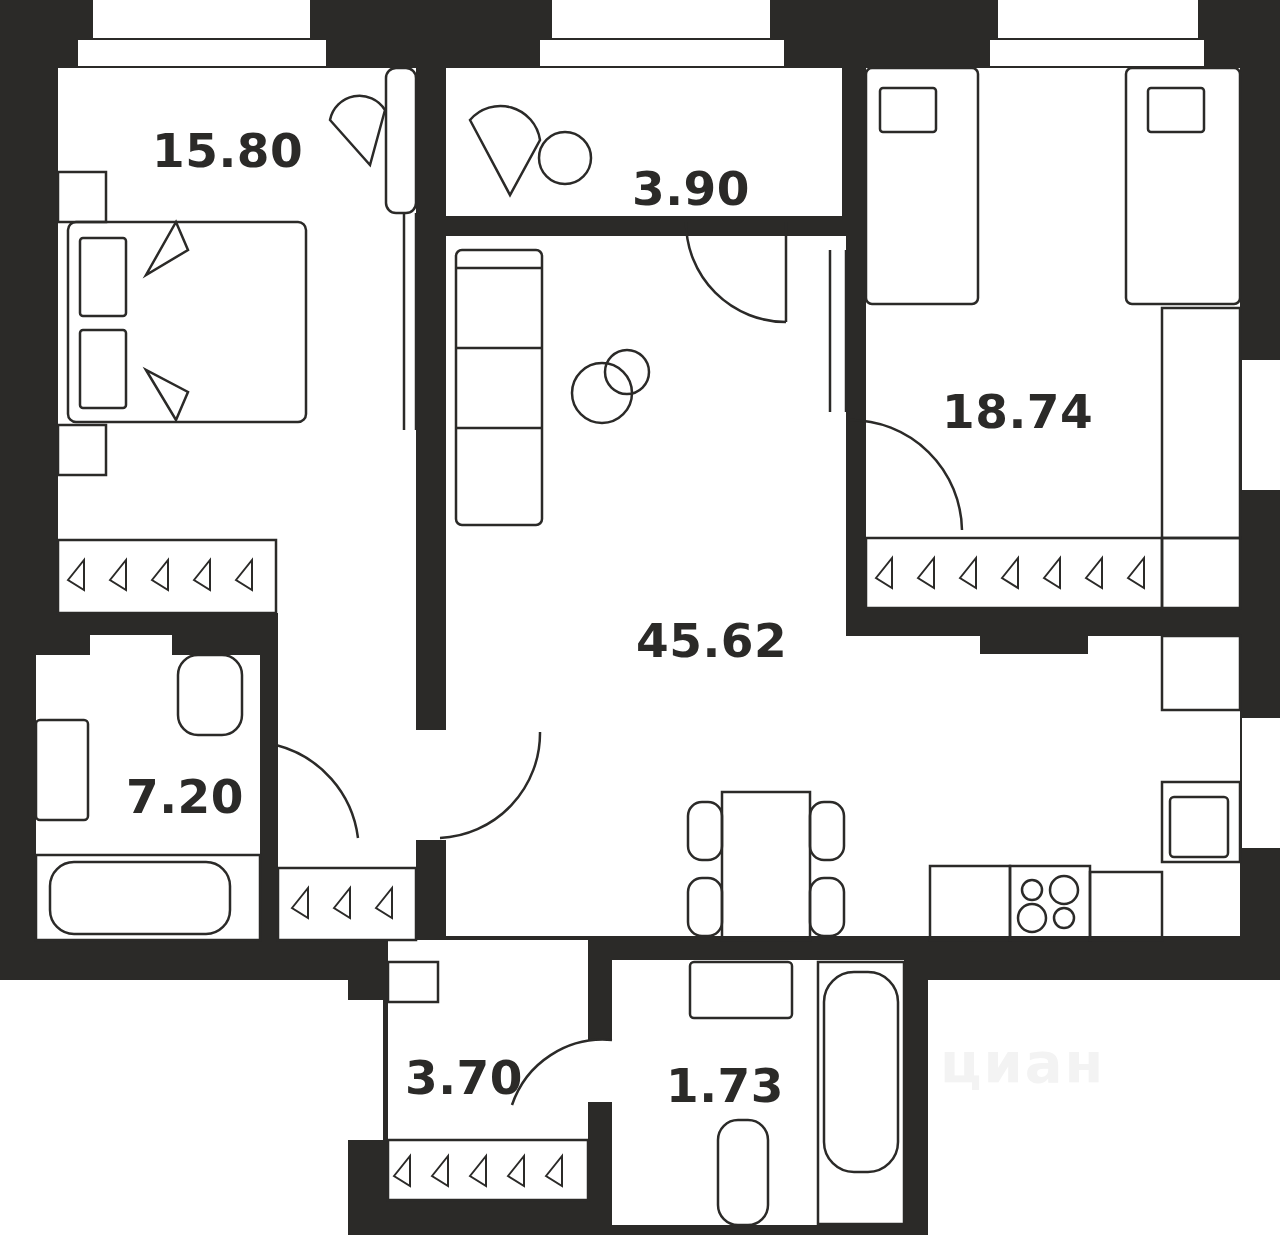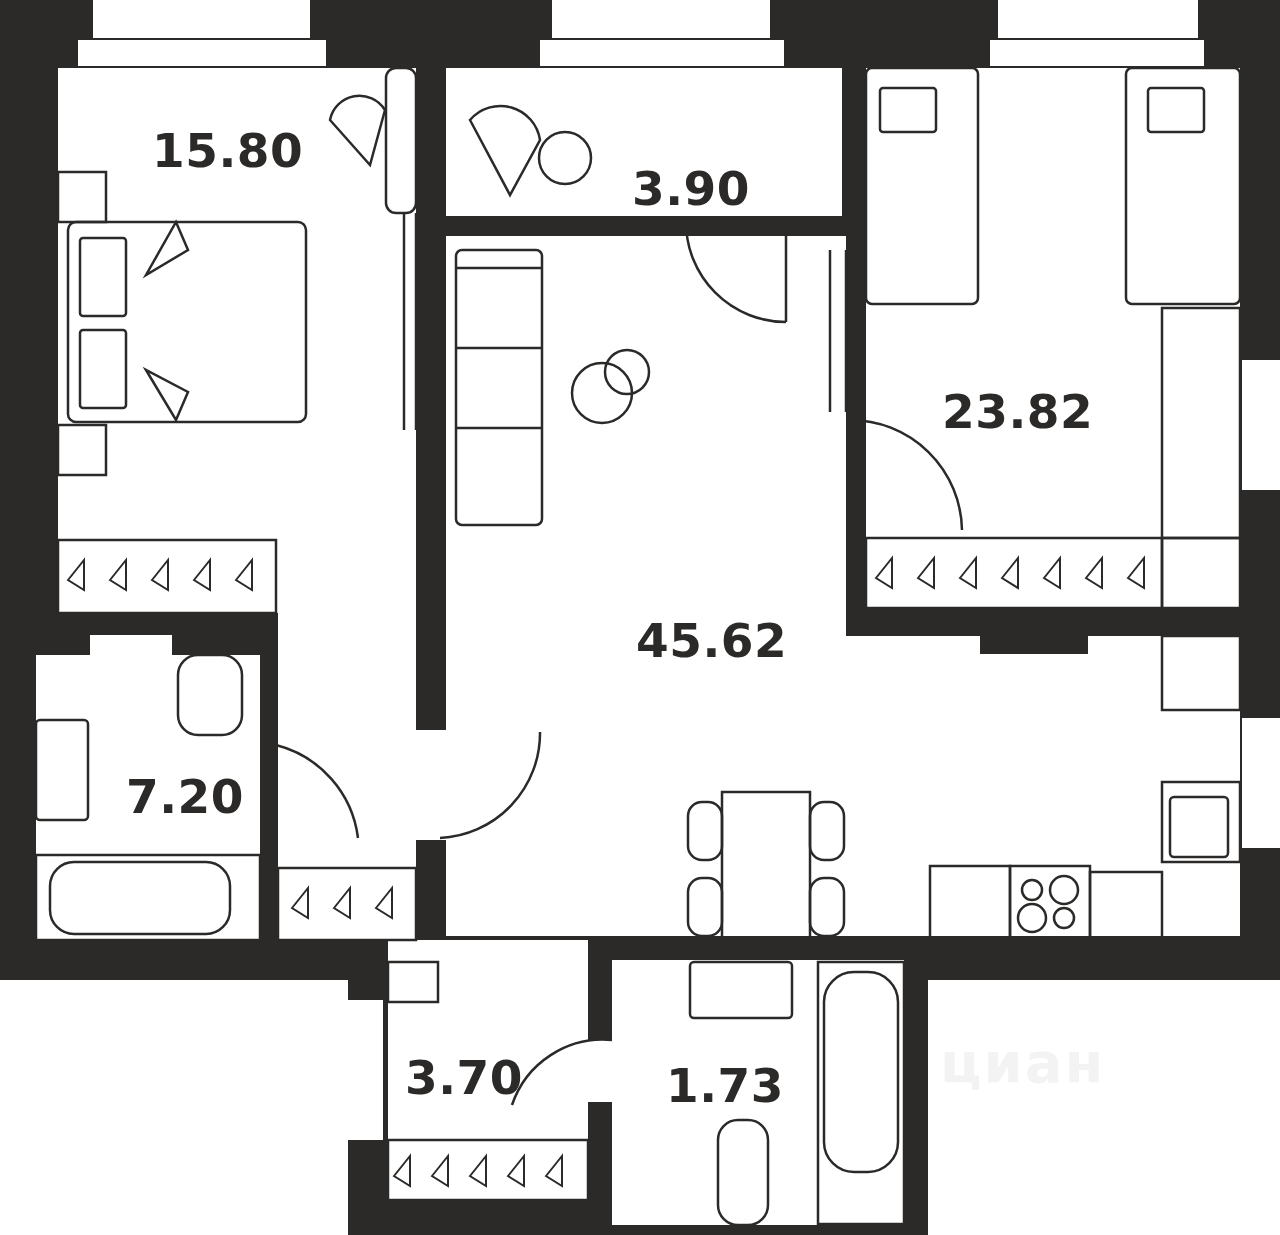--- a/index.html
+++ b/index.html
@@ -133,18 +133,18 @@
   <g stroke="#2b2a28" stroke-width="2" fill="none">
     <path d="M68 580 l16 -20 v30 z M110 580 l16 -20 v30 z M152 580 l16 -20 v30 z M194 580 l16 -20 v30 z M236 580 l16 -20 v30 z"></path>
     <path d="M876 578 l16 -20 v30 z M918 578 l16 -20 v30 z M960 578 l16 -20 v30 z M1002 578 l16 -20 v30 z M1044 578 l16 -20 v30 z M1086 578 l16 -20 v30 z M1128 578 l16 -20 v30 z"></path>
     <path d="M292 908 l16 -20 v30 z M334 908 l16 -20 v30 z M376 908 l16 -20 v30 z"></path>
     <path d="M394 1176 l16 -20 v30 z M432 1176 l16 -20 v30 z M470 1176 l16 -20 v30 z M508 1176 l16 -20 v30 z M546 1176 l16 -20 v30 z"></path>
   </g>
 </svg>
 
 <div class="area-label" style="left:152px;top:127px;">15.80</div>
 <div class="area-label" style="left:632px;top:121px;margin-top:44px;">3.90</div>
-<div class="area-label" style="left:942px;top:388px;">23.82</div>
+<div class="area-label" style="left:942px;top:388px;">18.74</div>
 <div class="area-label" style="left:636px;top:617px;">45.62</div>
 <div class="area-label" style="left:126px;top:773px;">7.20</div>
 <div class="area-label" style="left:405px;top:1054px;">3.70</div>
 <div class="area-label" style="left:666px;top:1062px;">1.73</div>
 <div class="watermark">циан</div>
 
 </body></html>

